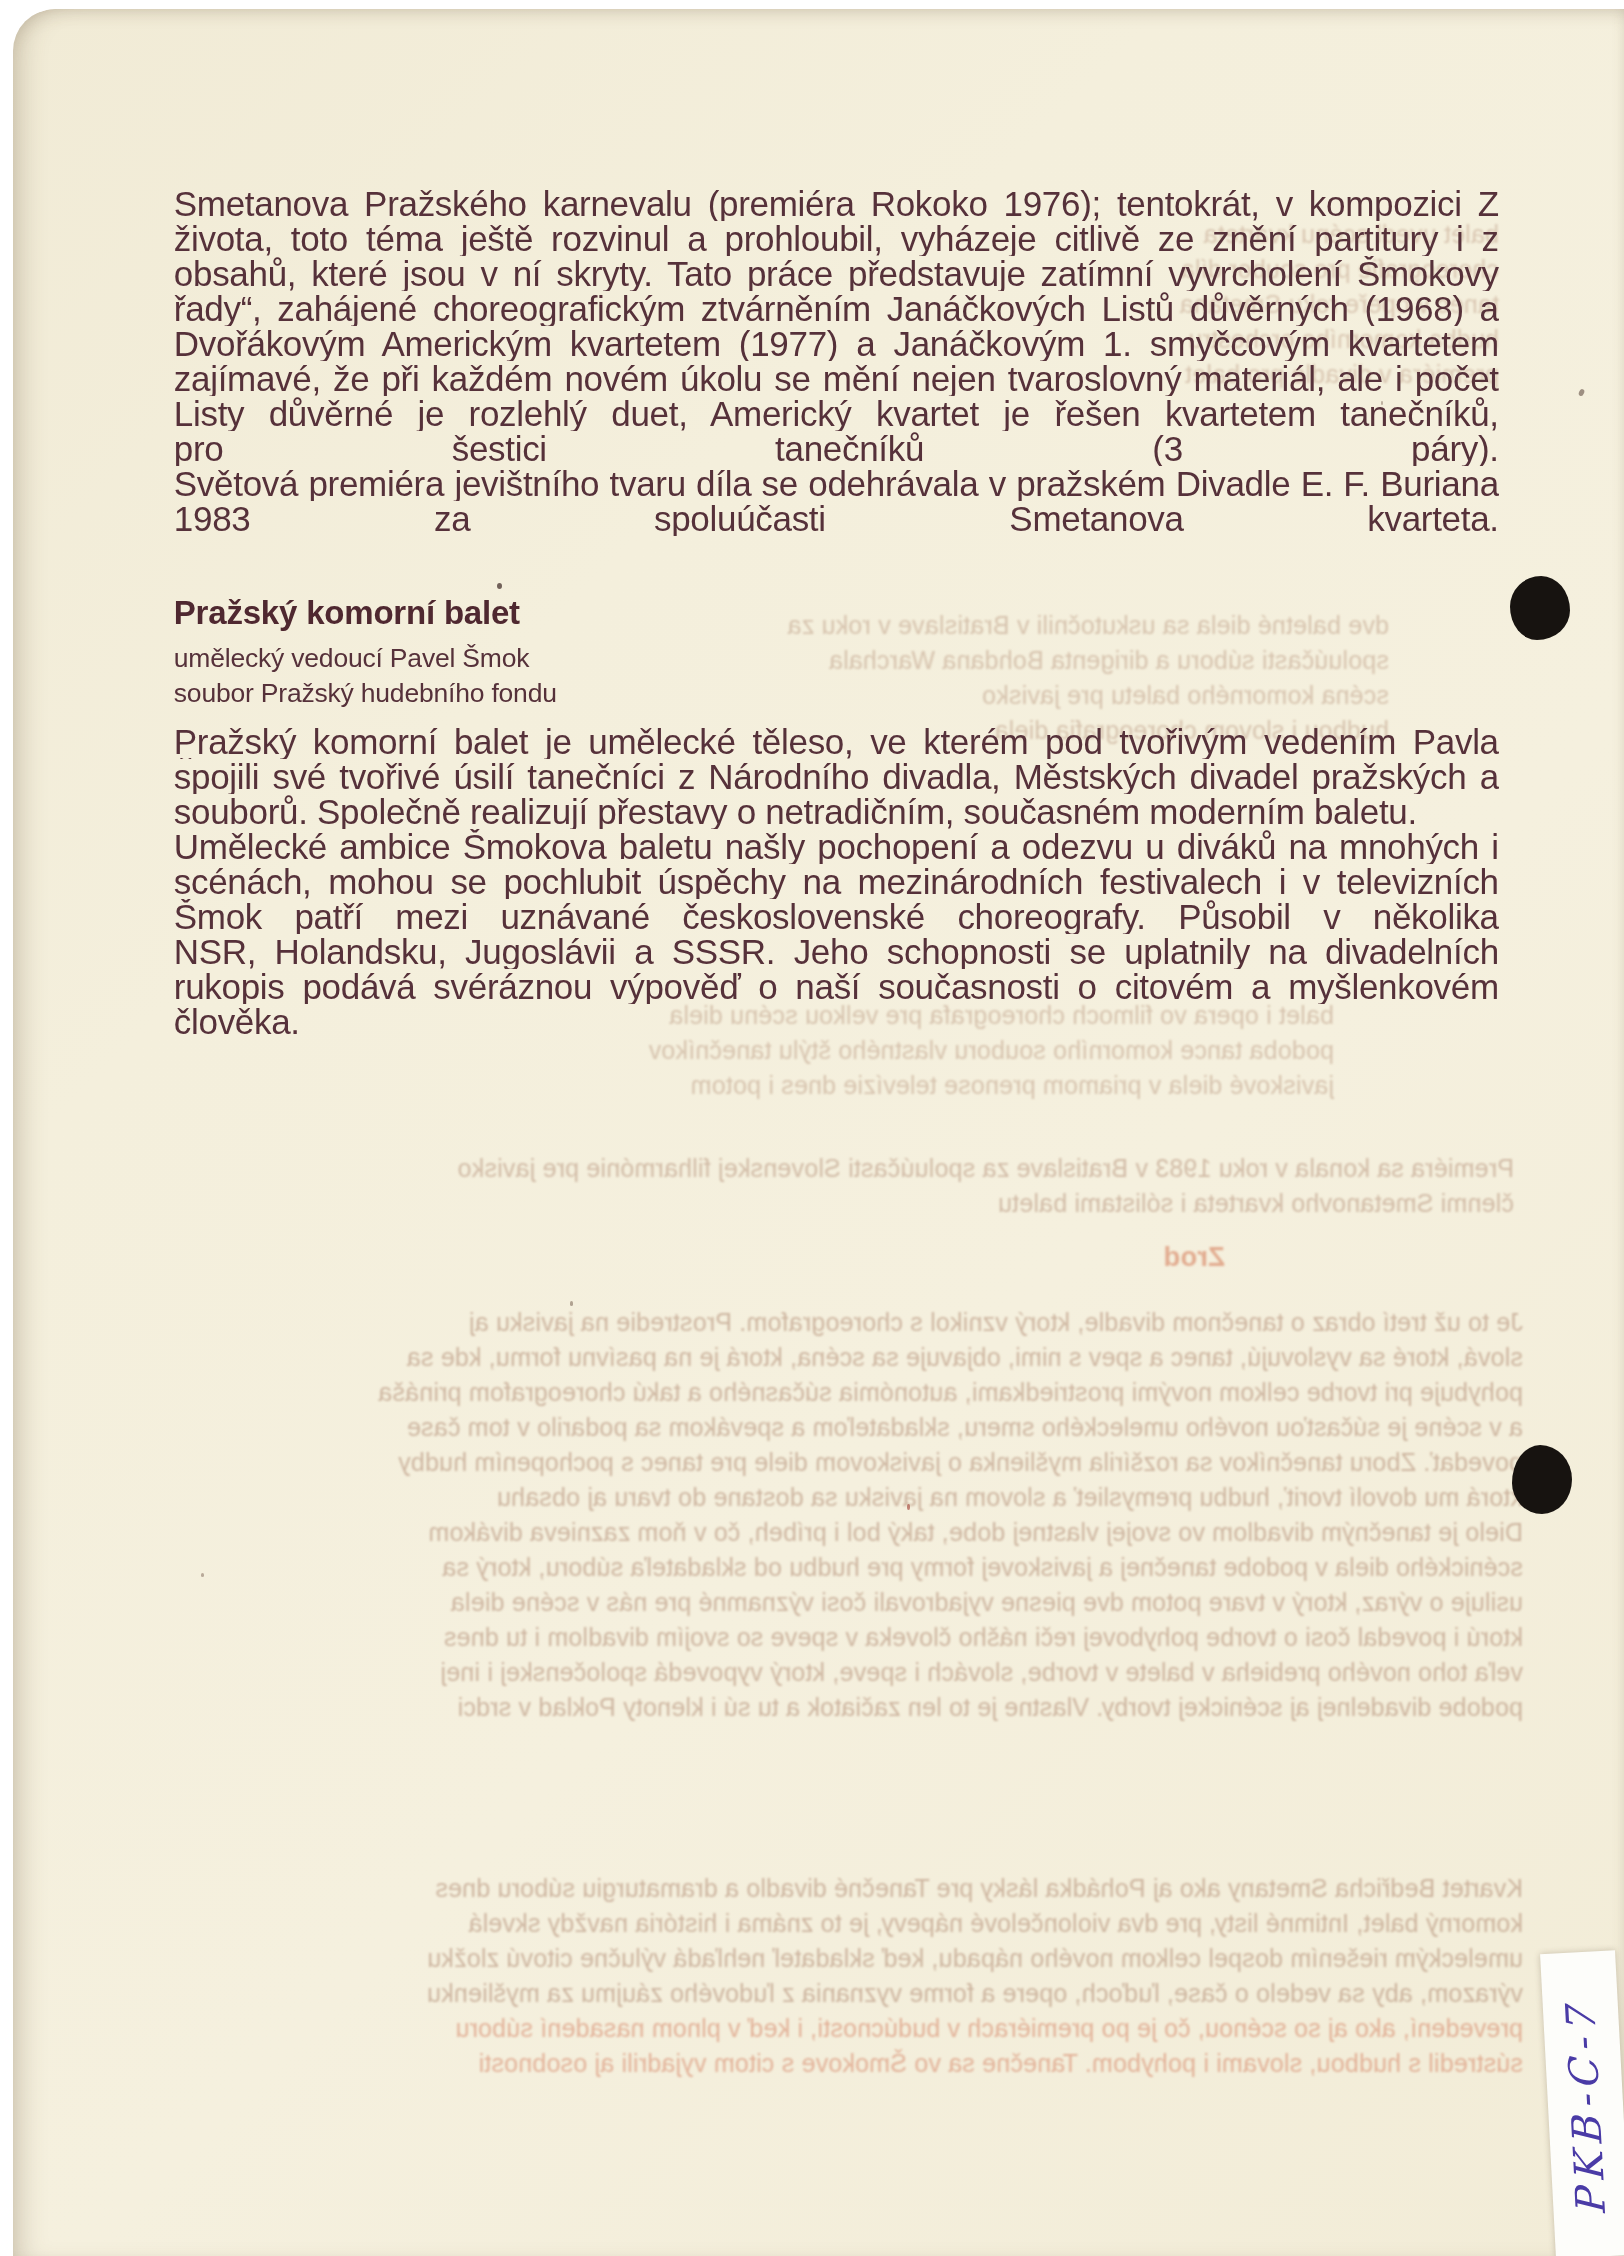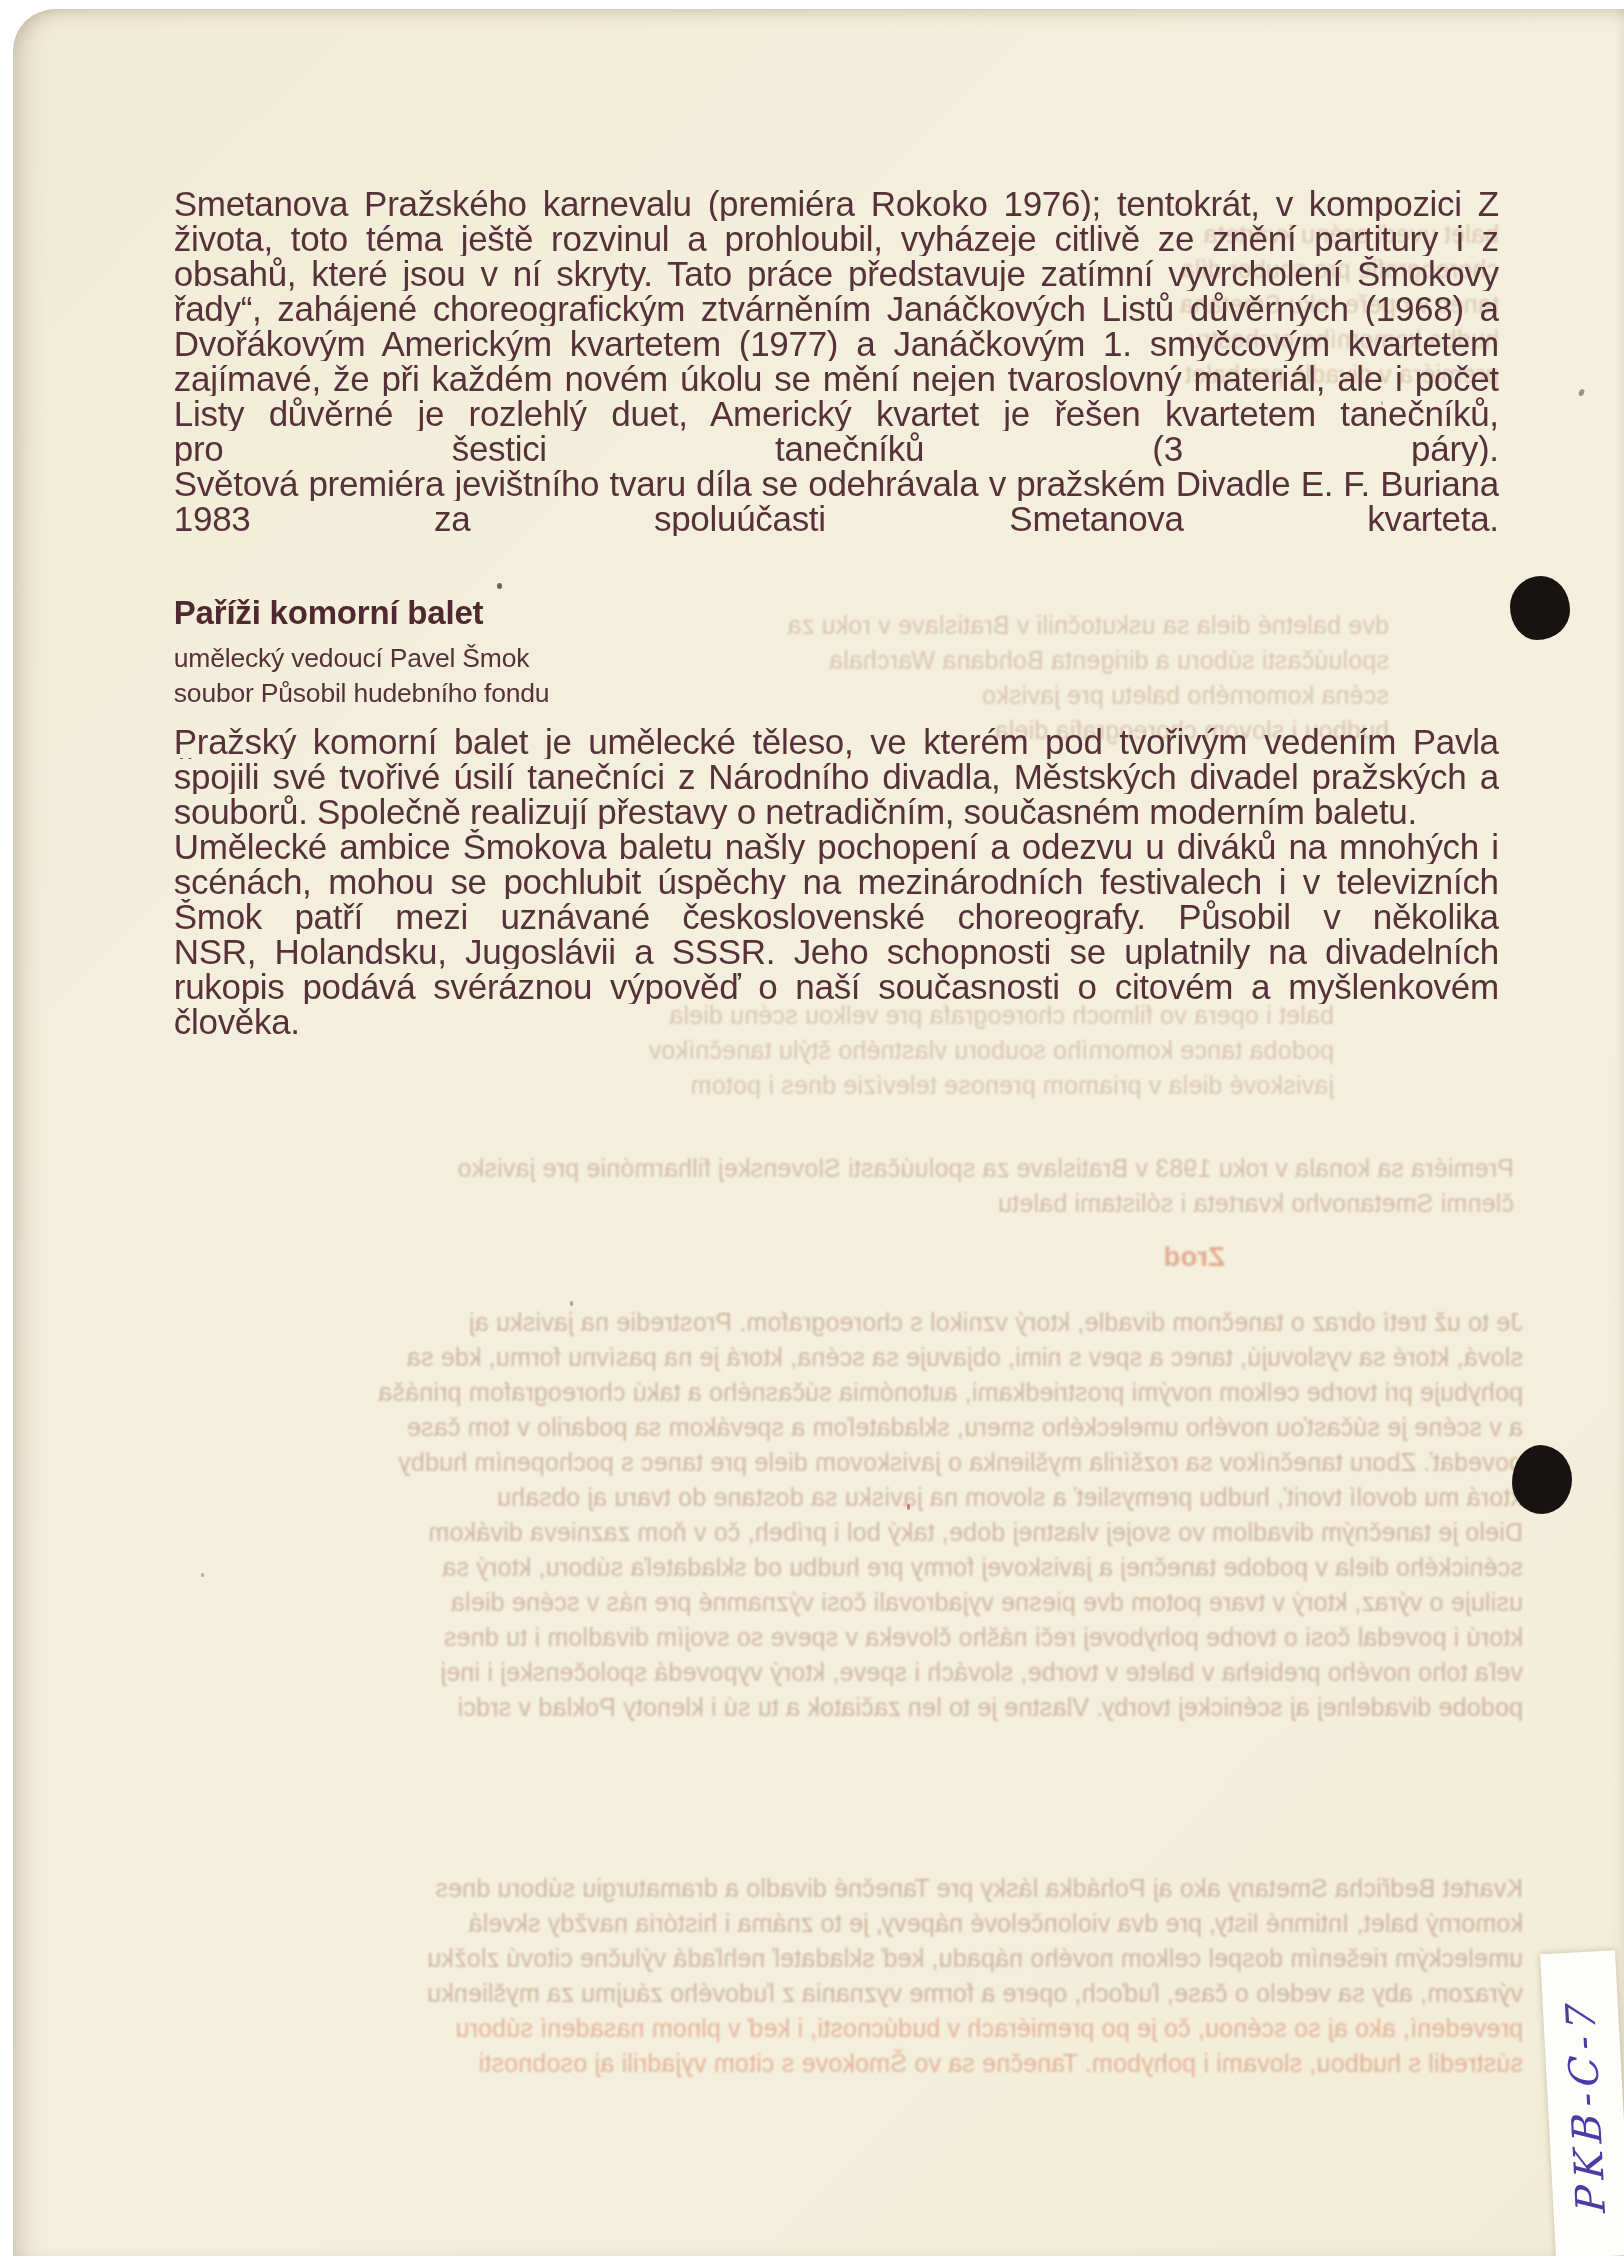--- a/index.html
+++ b/index.html
@@ -122,23 +122,23 @@
       <div class="jline">obsahů, které jsou v ní skryty. Tato práce představuje zatímní vyvrcholení Šmokovy „kvartetové</div>
       <div class="jline">řady“, zahájené choreografickým ztvárněním Janáčkových Listů důvěrných (1968) a pokračující</div>
       <div class="jline">Dvořákovým Americkým kvartetem (1977) a Janáčkovým 1. smyčcovým kvartetem (1978). Je</div>
       <div class="jline">zajímavé, že při každém novém úkolu se mění nejen tvaroslovný materiál, ale i počet interpretů:</div>
       <div class="jline">Listy důvěrné je rozlehlý duet, Americký kvartet je řešen kvartetem tanečníků, Janáčkův 4.</div>
       <div class="jline">pro šestici tanečníků (3 páry).</div>
       <div class="jline">Světová premiéra jevištního tvaru díla se odehrávala v pražském Divadle E. F. Buriana v roce</div>
       <div class="jline">1983 za spoluúčasti Smetanova kvarteta.</div>
     </div>
 
-  <div class="heading">Paříži komorní balet</div>
+  <div class="heading">Pražský komorní balet</div>
   <div class="subline sub1">umělecký vedoucí Pavel Šmok</div>
-  <div class="subline sub2">soubor Působil hudebního fondu</div>
+  <div class="subline sub2">soubor Pražský hudebního fondu</div>
 
   <div class="para para2">
       <div class="jline">Pražský komorní balet je umělecké těleso, ve kterém pod tvořivým vedením Pavla Šmoka</div>
       <div class="jline">spojili své tvořivé úsilí tanečníci z Národního divadla, Městských divadel pražských a dalších</div>
       <div class="jline">souborů. Společně realizují přestavy o netradičním, současném moderním baletu.</div>
       <div class="jline">Umělecké ambice Šmokova baletu našly pochopení a odezvu u diváků na mnohých i zahraničních</div>
       <div class="jline">scénách, mohou se pochlubit úspěchy na mezinárodních festivalech i v televizních programech.</div>
       <div class="jline">Šmok patří mezi uznávané československé choreografy. Působil v několika profesionálních</div>
       <div class="jline">NSR, Holandsku, Jugoslávii a SSSR. Jeho schopnosti se uplatnily na divadelních scénách, ve</div>
       <div class="jline">rukopis podává svéráznou výpověď o naší současnosti o citovém a myšlenkovém světě dnešního</div>

